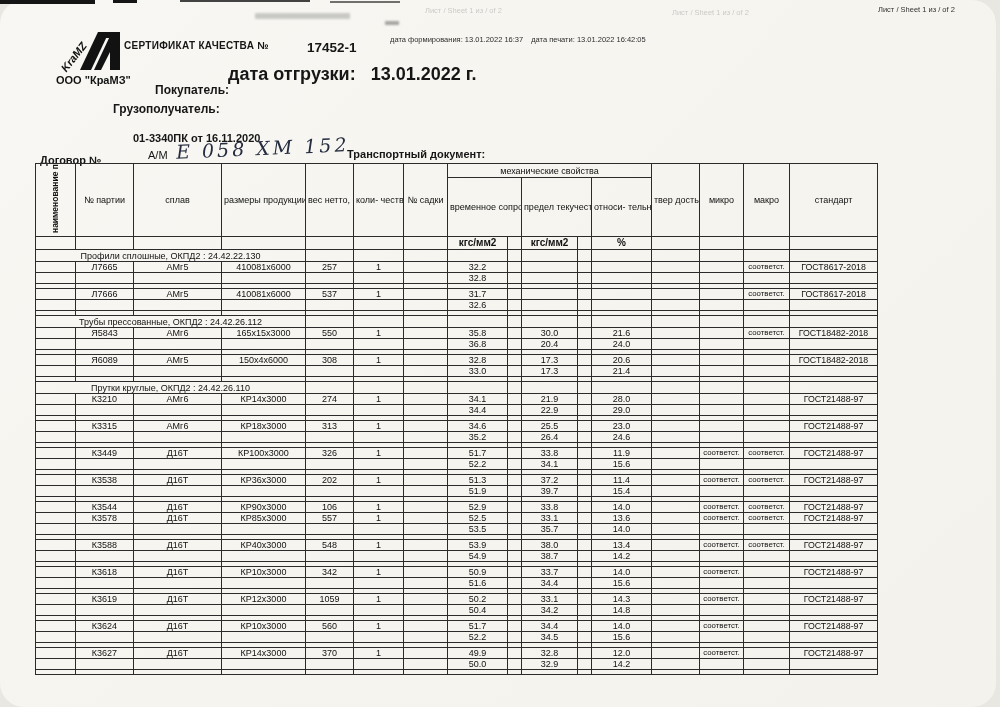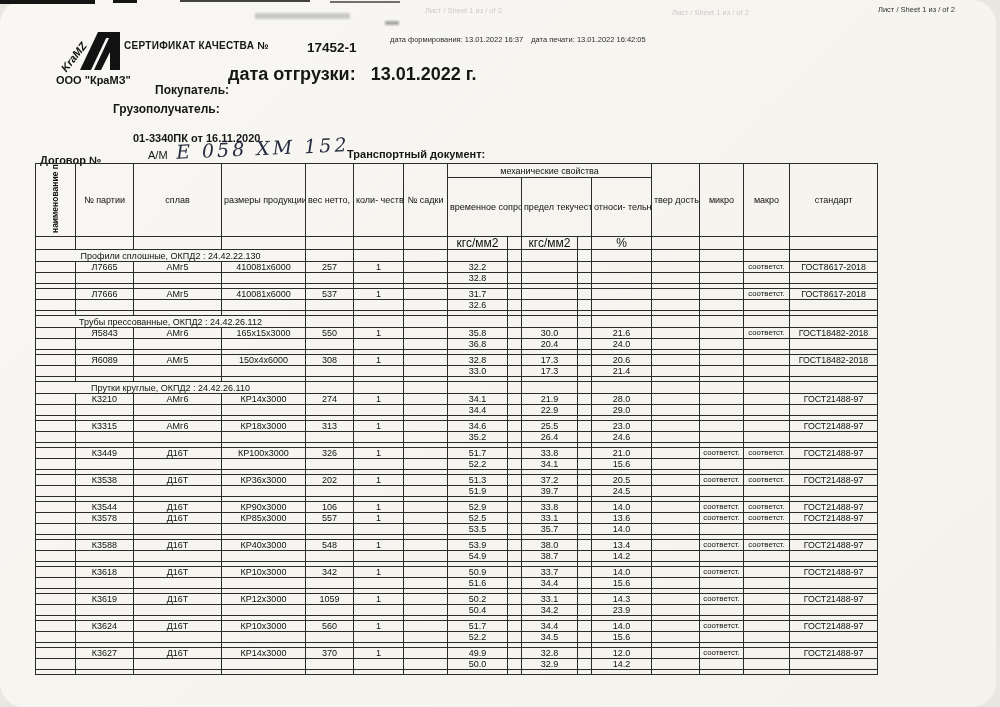--- a/index.html
+++ b/index.html
@@ -52,21 +52,21 @@
     border:1px solid #2b2b2b;
     padding:0 2px;overflow:hidden;white-space:nowrap;
     height:10px;line-height:10px;
     text-align:center;vertical-align:middle;
     font-weight:normal;
   }
   table.cert{border:1.5px solid #222;}
   thead th{font-weight:bold;font-size:9px;line-height:1.15;white-space:normal;overflow-wrap:anywhere;}
   tr.ha th{height:13px;}
   tr.hb th{height:58px;}
-  tr.hu td{height:12px;font-weight:normal;font-size:12px;}
+  tr.hu td{height:12px;font-weight:bold;font-size:10px;}
   th.vname{position:relative;}
   th.vname .vert{
     position:absolute;left:50%;top:50%;
     transform:translate(-50%,-50%) rotate(-90deg);
     width:66px;font-size:8.5px;line-height:1.12;font-weight:bold;
   }
   tr.sec td{height:11px;}
   td.secname{text-align:left;font-weight:bold;white-space:pre;padding-left:3px;}
   tr.sp td{height:4px;line-height:4px;}
   td.l{text-align:left;padding-left:3px;}
@@ -554,21 +554,21 @@
           <td class="l">К3449</td>
           <td class="l">Д16Т</td>
           <td class="l">КР100x3000</td>
           <td class="r">326</td>
           <td class="r">1</td>
           <td></td>
           <td>51.7</td>
           <td></td>
           <td>33.8</td>
           <td></td>
-          <td>21.0</td>
+          <td>11.9</td>
           <td></td>
           <td class="sm">соответст.</td>
           <td class="sm">соответст.</td>
           <td class="std">ГОСТ21488-97</td>
         </tr>
         <tr>
           <td></td>
           <td class="l"></td>
           <td class="l"></td>
           <td class="l"></td>
@@ -608,39 +608,39 @@
           <td class="l">К3538</td>
           <td class="l">Д16Т</td>
           <td class="l">КР36x3000</td>
           <td class="r">202</td>
           <td class="r">1</td>
           <td></td>
           <td>51.3</td>
           <td></td>
           <td>37.2</td>
           <td></td>
-          <td>20.5</td>
+          <td>11.4</td>
           <td></td>
           <td class="sm">соответст.</td>
           <td class="sm">соответст.</td>
           <td class="std">ГОСТ21488-97</td>
         </tr>
         <tr>
           <td></td>
           <td class="l"></td>
           <td class="l"></td>
           <td class="l"></td>
           <td class="r"></td>
           <td class="r"></td>
           <td></td>
           <td>51.9</td>
           <td></td>
           <td>39.7</td>
           <td></td>
-          <td>24.5</td>
+          <td>15.4</td>
           <td></td>
           <td class="sm"></td>
           <td class="sm"></td>
           <td class="std"></td>
         </tr>
         <tr class="sp">
           <td></td>
           <td class="l"></td>
           <td class="l"></td>
           <td class="l"></td>
@@ -860,21 +860,21 @@
           <td class="l"></td>
           <td class="l"></td>
           <td class="l"></td>
           <td class="r"></td>
           <td class="r"></td>
           <td></td>
           <td>50.4</td>
           <td></td>
           <td>34.2</td>
           <td></td>
-          <td>23.9</td>
+          <td>14.8</td>
           <td></td>
           <td class="sm"></td>
           <td class="sm"></td>
           <td class="std"></td>
         </tr>
         <tr class="sp">
           <td></td>
           <td class="l"></td>
           <td class="l"></td>
           <td class="l"></td>

